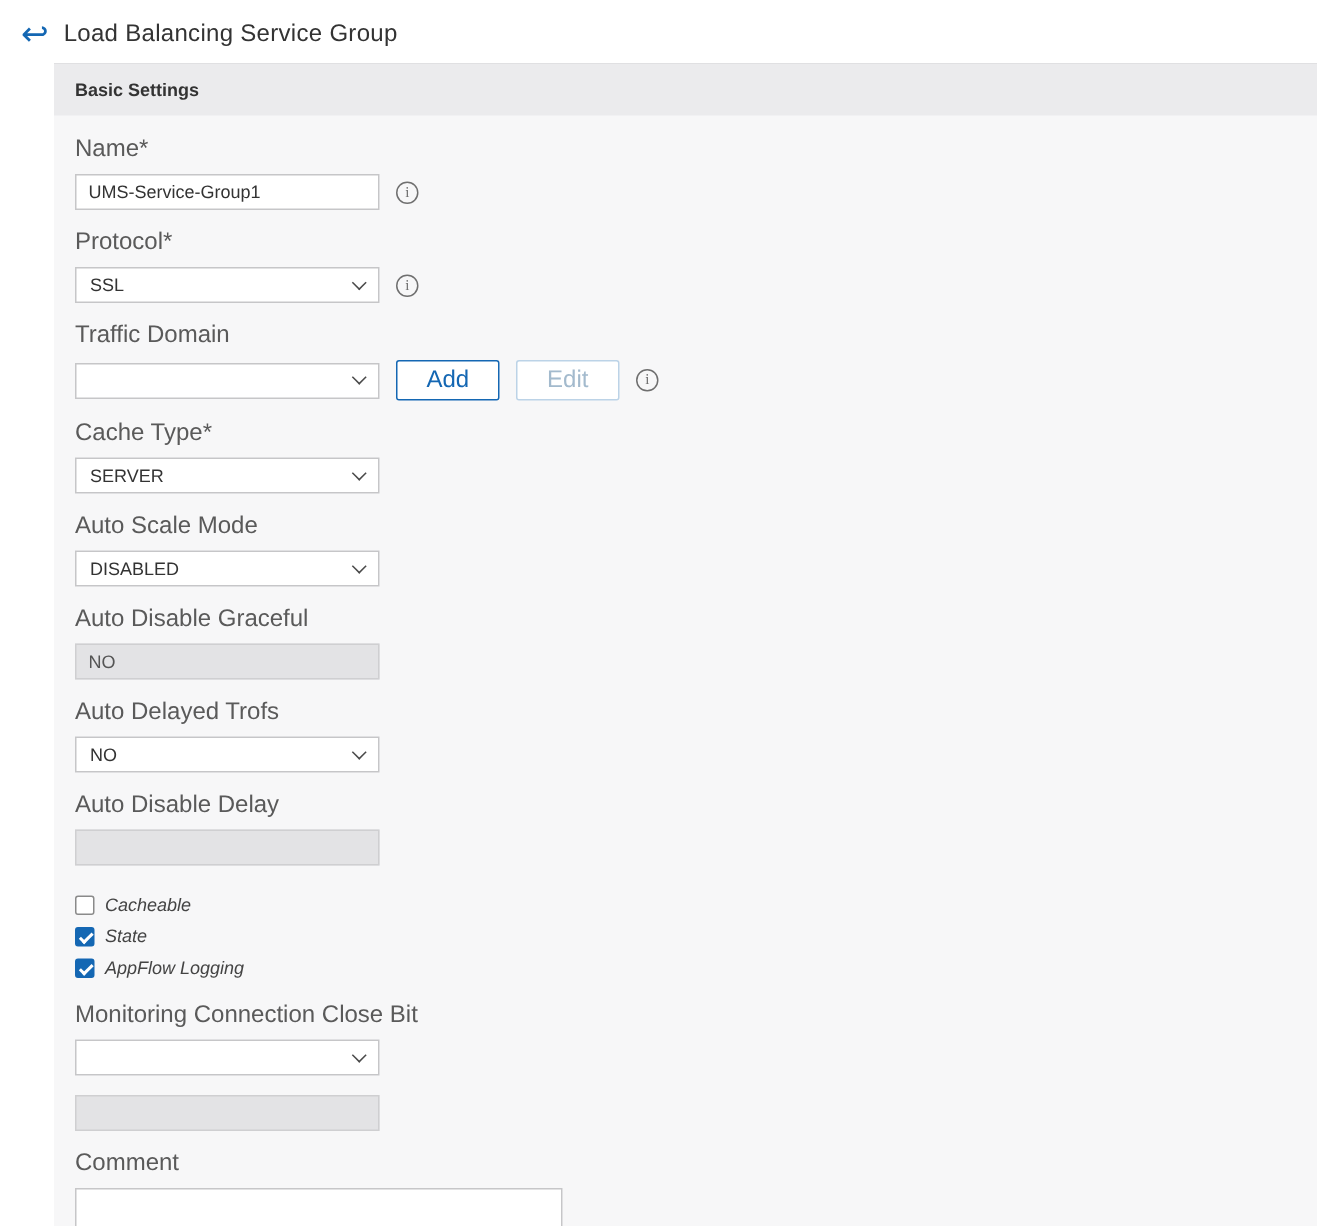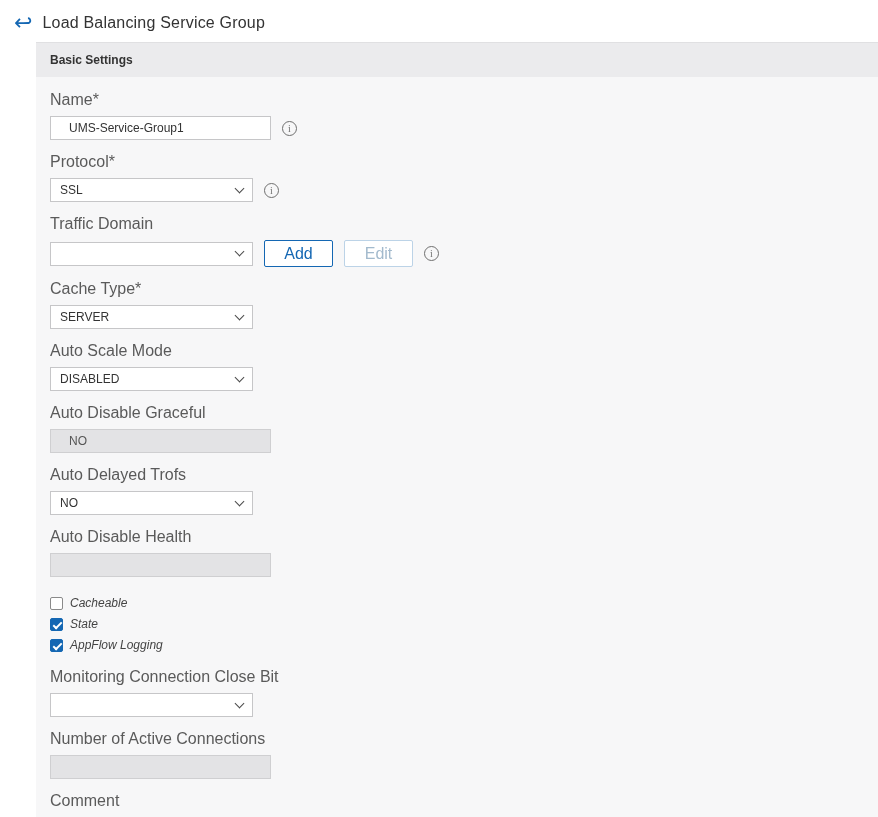--- a/index.html
+++ b/index.html
@@ -34,22 +34,22 @@
     height:34px;line-height:34px;background:var(--panel-header-bg);
     font-size:12px;font-weight:bold;color:#333;padding-left:14px;
   }
   .panel-body{padding:14px 0 0 14px;}
   .field{margin-bottom:13px;}
   .field-label{
     display:block;font-size:16px;color:#5a5a5a;margin-bottom:7px;
   }
   .row{display:flex;align-items:center;gap:11px;}
   .text-input{
-    width:221px;height:24px;border:1px solid #c6c6c8;background:#fff;
-    font-size:12px;color:#333;padding:0 18px;outline:none;
+    width:203px;height:24px;border:1px solid #c6c6c8;background:#fff;
+    font-size:12px;color:#333;padding:0 8px;outline:none;
     font-family:"Liberation Sans","DejaVu Sans",sans-serif;
   }
   .text-input:disabled,.text-input.disabled{
     background:var(--disabled-input-bg);border-color:#cfcfd1;color:#555;
   }
   .select{
     width:203px;height:24px;border:1px solid #c6c6c8;background:#fff;
     display:inline-flex;align-items:center;justify-content:space-between;
     padding:0 9px;cursor:pointer;
   }
@@ -169,21 +169,21 @@
         <label class="field-label">Auto Delayed Trofs</label>
         <div class="row">
           <div class="select">
             <span class="select-value">NO</span>
             <span class="chevron"></span>
           </div>
         </div>
       </div>
 
       <div class="field">
-        <label class="field-label">Auto Disable Health</label>
+        <label class="field-label">Auto Disable Delay</label>
         <div class="row">
           <input class="text-input disabled" disabled="" value="" style="">
         </div>
       </div>
 
       <div class="checkbox-group">
         <div class="checkbox-row">
           <span class="checkbox"></span>
           <span class="checkbox-label">Cacheable</span>
         </div>
@@ -201,21 +201,20 @@
         <label class="field-label">Monitoring Connection Close Bit</label>
         <div class="row">
           <div class="select">
             <span class="select-value"></span>
             <span class="chevron"></span>
           </div>
         </div>
       </div>
 
       <div class="field">
-        <label class="field-label">Number of Active Connections</label>
         <div class="row">
           <input class="text-input disabled" disabled="" value="" style="">
         </div>
       </div>
 
       <div class="field">
         <label class="field-label">Comment</label>
         <textarea class="comment-textarea" style=""></textarea>
       </div>
 

